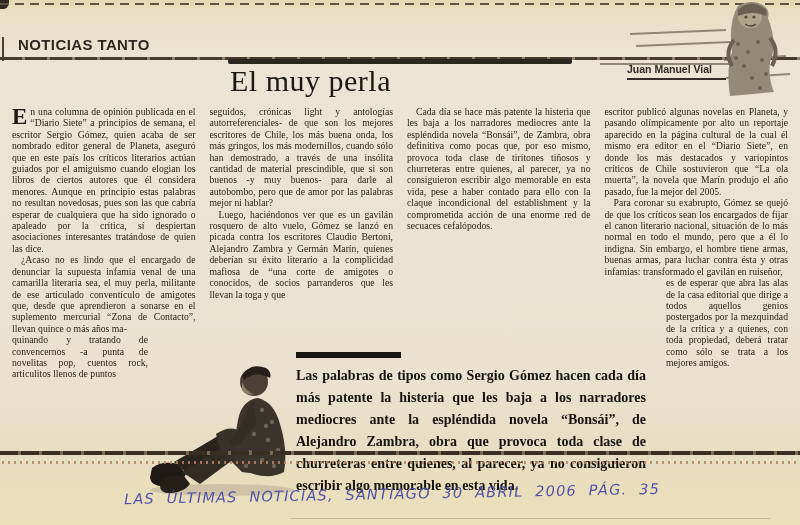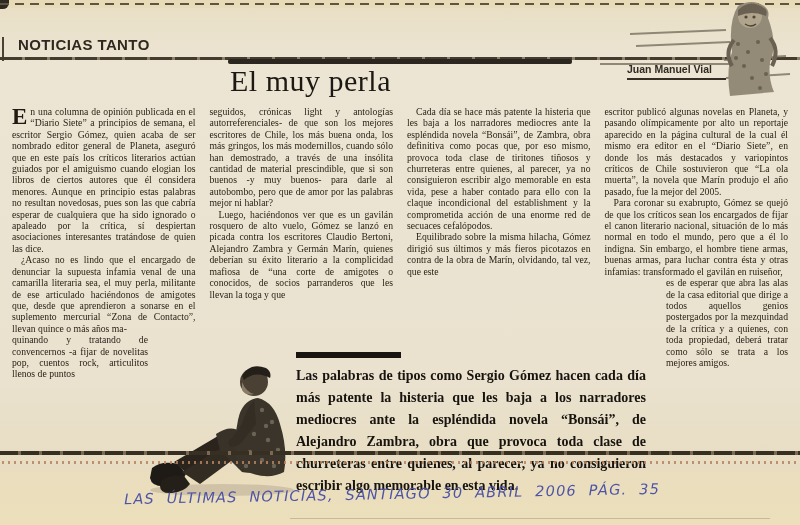--- a/index.html
+++ b/index.html
@@ -92,30 +92,29 @@
       </g>
       <path d="M108 40 q-10 12 -2 26" stroke="#6b6152" stroke-width="4" fill="none"></path>
       <path d="M144 38 q10 12 2 28" stroke="#6b6152" stroke-width="4" fill="none"></path>
     </g>
   </svg>
 </div>
 
 <div class="columns">
   <div class="col">
     <p><span class="dropcap">E</span><span>n una columna de opinión publicada en el “Diario Siete” a principios de semana, el escritor Sergio Gómez, quien acaba de ser nombrado editor general de Planeta, aseguró que en este país los críticos literarios actúan guiados por el amiguismo cuando elogian los libros de ciertos autores que él considera menores. Aunque en principio estas palabras no resultan novedosas, pues son las que cabría esperar de cualquiera que ha sido ignorado o apaleado por la crítica, sí despiertan asociaciones interesantes tratándose de quien las dice.</span></p>
-    <p class="indent">¿Acaso no es lindo que el encargado de denunciar la supuesta infamia venal de una camarilla literaria sea, el muy perla, militante de ese articulado haciéndonos de amigotes que, desde que aprendieron a sonarse en el suplemento mercurial “Zona de Contacto”, llevan quince o más años ma-</p>
-    <div class="narrow-left">quinando y tratando de convencernos -a fijar de novelitas pop, cuentos rock, articulitos llenos de puntos</div>
+    <p class="indent">¿Acaso no es lindo que el encargado de denunciar la supuesta infamia venal de una camarilla literaria sea, el muy perla, militante de ese articulado conventículo de amigotes que, desde que aprendieron a sonarse en el suplemento mercurial “Zona de Contacto”, llevan quince o más años ma-</p>
+    <div class="narrow-left">quinando y tratando de convencernos -a punta de novelitas pop, cuentos rock, articulitos llenos de puntos</div>
   </div>
   <div class="col">
     <p>seguidos, crónicas light y antologías autorreferenciales- de que son los mejores escritores de Chile, los más buena onda, los más gringos, los más modernillos, cuando sólo han demostrado, a través de una insólita cantidad de material prescindible, que si son buenos -y muy buenos- para darle al autobombo, pero que de amor por las palabras mejor ni hablar?</p>
     <p class="indent">Luego, haciéndonos ver que es un gavilán rosquero de alto vuelo, Gómez se lanzó en picada contra los escritores Claudio Bertoni, Alejandro Zambra y Germán Marín, quienes deberían su éxito literario a la complicidad mafiosa de “una corte de amigotes o conocidos, de socios parranderos que les llevan la toga y que</p>
   </div>
   <div class="col">
     <p class="indent">Cada día se hace más patente la histeria que les baja a los narradores mediocres ante la espléndida novela “Bonsái”, de Zambra, obra definitiva como pocas que, por eso mismo, provoca toda clase de tiritones tiñosos y churreteras entre quienes, al parecer, ya no consiguieron escribir algo memorable en esta vida, pese a haber contado para ello con la claque incondicional del establishment y la comprometida acción de una enorme red de secuaces cefalópodos.</p>
-    <p class="indent">Equilibrado sobre la misma hilacha, Gómez dirigió sus últimos y más fieros picotazos en contra de la obra de Marín, olvidando, tal vez, que este</p>
   </div>
   <div class="col">
     <p>escritor publicó algunas novelas en Planeta, y pasando olímpicamente por alto un reportaje aparecido en la página cultural de la cual él mismo era editor en el “Diario Siete”, en donde los más destacados y variopintos críticos de Chile sostuvieron que “La ola muerta”, la novela que Marín produjo el año pasado, fue la mejor del 2005.</p>
     <p class="indent">Para coronar su exabrupto, Gómez se quejó de que los críticos sean los encargados de fijar el canon literario nacional, situación de lo más normal en todo el mundo, pero que a él lo indigna. Sin embargo, el hombre tiene armas, buenas armas, para luchar contra ésta y otras infamias: transformado el gavilán en ruiseñor,</p>
     <div class="narrow-right">es de esperar que abra las alas de la casa editorial que dirige a todos aquellos genios postergados por la mezquindad de la crítica y a quienes, con toda propiedad, deberá tratar como sólo se trata a los mejores amigos.</div>
   </div>
 </div>
 
 <div class="photo">
   <svg width="152" height="150" viewBox="0 0 152 150">

